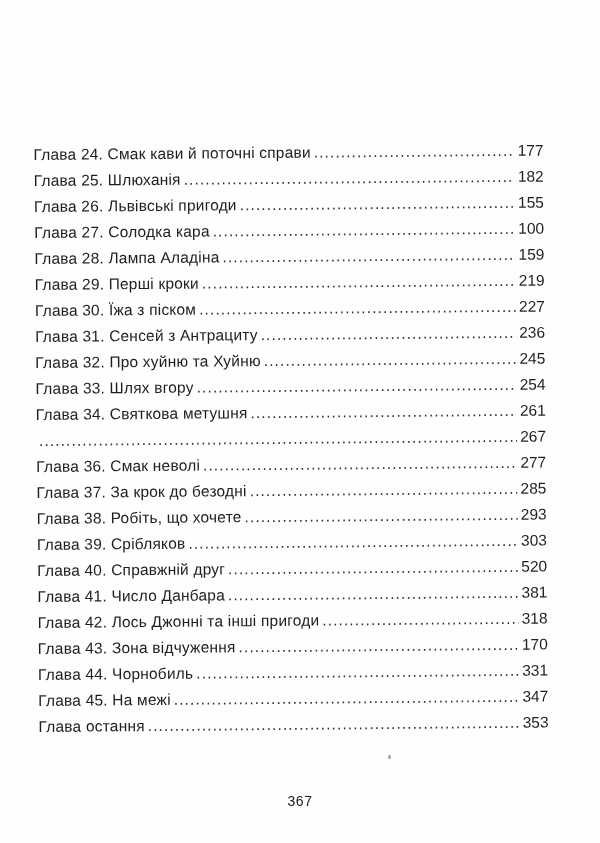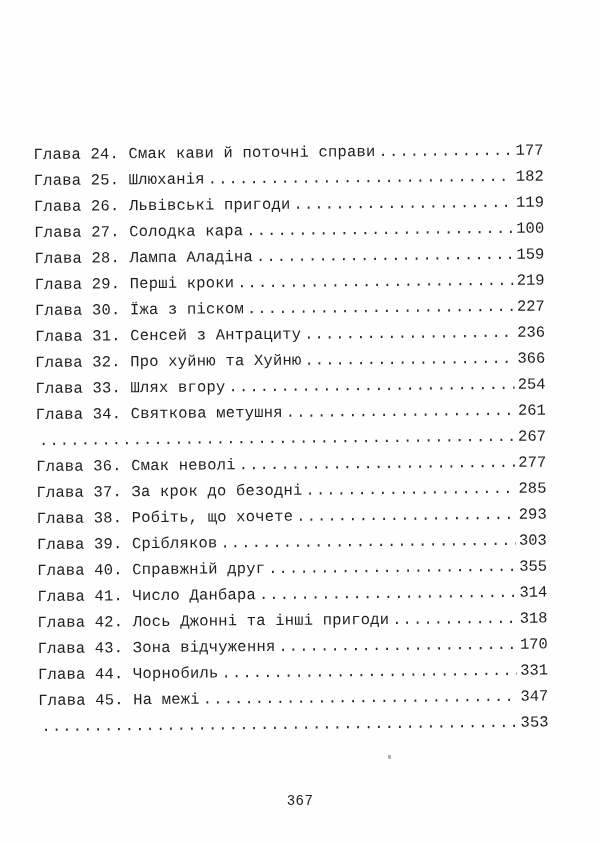--- a/index.html
+++ b/index.html
@@ -6,21 +6,21 @@
     margin: 0;
     padding: 0;
     background: #ffffff;
   }
   .page {
     position: relative;
     width: 600px;
     height: 843px;
     background: #fefefe;
     overflow: hidden;
-    font-family: Liberation Mono, monospace;
+    font-family: Liberation Sans, sans-serif;
     color: #1e1e1e;
   }
   .toc {
     position: absolute;
     left: 36px;
     top: 142px;
     width: 510px;
     transform: rotate(-0.5deg);
     transform-origin: 0 50%;
   }
@@ -82,21 +82,21 @@
     <span class="toc-page">177</span>
   </div>
       <div class="toc-row">
     <span class="toc-title">Глава 25. Шлюханія</span>
     <span class="toc-dots"></span>
     <span class="toc-page">182</span>
   </div>
       <div class="toc-row">
     <span class="toc-title">Глава 26. Львівські пригоди</span>
     <span class="toc-dots"></span>
-    <span class="toc-page">119</span>
+    <span class="toc-page">155</span>
   </div>
       <div class="toc-row">
     <span class="toc-title">Глава 27. Солодка кара</span>
     <span class="toc-dots"></span>
     <span class="toc-page">100</span>
   </div>
       <div class="toc-row">
     <span class="toc-title">Глава 28. Лампа Аладіна</span>
     <span class="toc-dots"></span>
     <span class="toc-page">159</span>
@@ -112,21 +112,21 @@
     <span class="toc-page">227</span>
   </div>
       <div class="toc-row">
     <span class="toc-title">Глава 31. Сенсей з Антрациту</span>
     <span class="toc-dots"></span>
     <span class="toc-page">236</span>
   </div>
       <div class="toc-row">
     <span class="toc-title">Глава 32. Про хуйню та Хуйню</span>
     <span class="toc-dots"></span>
-    <span class="toc-page">366</span>
+    <span class="toc-page">245</span>
   </div>
       <div class="toc-row">
     <span class="toc-title">Глава 33. Шлях вгору</span>
     <span class="toc-dots"></span>
     <span class="toc-page">254</span>
   </div>
       <div class="toc-row">
     <span class="toc-title">Глава 34. Святкова метушня</span>
     <span class="toc-dots"></span>
     <span class="toc-page">261</span>
@@ -151,26 +151,26 @@
     <span class="toc-page">293</span>
   </div>
       <div class="toc-row">
     <span class="toc-title">Глава 39. Срібляков</span>
     <span class="toc-dots"></span>
     <span class="toc-page">303</span>
   </div>
       <div class="toc-row">
     <span class="toc-title">Глава 40. Справжній друг</span>
     <span class="toc-dots"></span>
-    <span class="toc-page">355</span>
+    <span class="toc-page">520</span>
   </div>
       <div class="toc-row">
     <span class="toc-title">Глава 41. Число Данбара</span>
     <span class="toc-dots"></span>
-    <span class="toc-page">314</span>
+    <span class="toc-page">381</span>
   </div>
       <div class="toc-row">
     <span class="toc-title">Глава 42. Лось Джонні та інші пригоди</span>
     <span class="toc-dots"></span>
     <span class="toc-page">318</span>
   </div>
       <div class="toc-row">
     <span class="toc-title">Глава 43. Зона відчуження</span>
     <span class="toc-dots"></span>
     <span class="toc-page">170</span>
@@ -179,20 +179,21 @@
     <span class="toc-title">Глава 44. Чорнобиль</span>
     <span class="toc-dots"></span>
     <span class="toc-page">331</span>
   </div>
       <div class="toc-row">
     <span class="toc-title">Глава 45. На межі</span>
     <span class="toc-dots"></span>
     <span class="toc-page">347</span>
   </div>
       <div class="toc-row">
+    <span class="toc-title">Глава остання</span>
     <span class="toc-dots"></span>
     <span class="toc-page">353</span>
   </div>
     </div>
 
   <div class="folio">367</div>
 
   <div class="speck"></div>
 </div>
 

